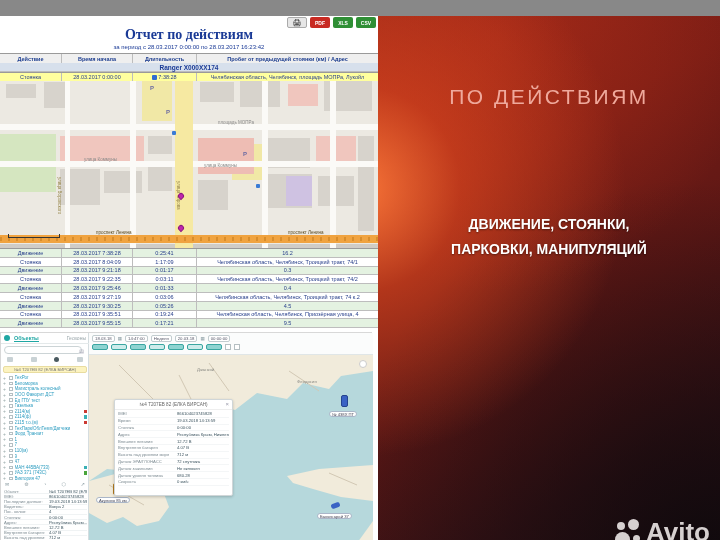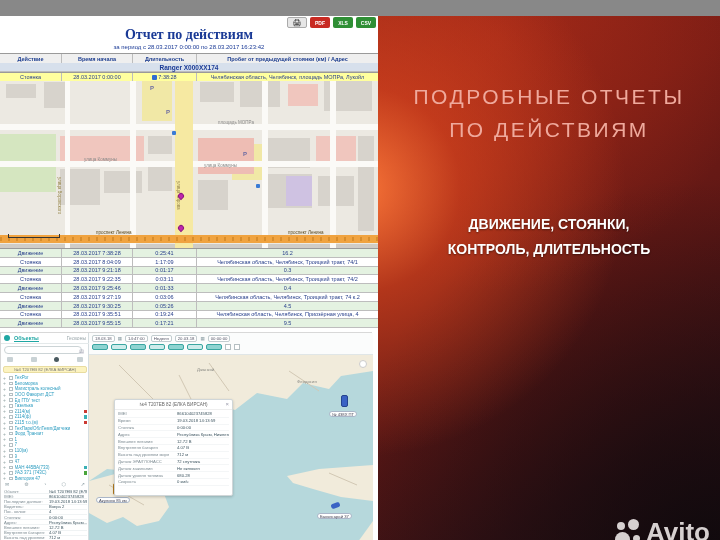--- a/index.html
+++ b/index.html
@@ -637,26 +637,25 @@
               <span class="pp-lbl">Скорость</span>
               <span class="pp-val">0 км/ч</span>
             </div>
           </div>
       </div>
     </div>
   </div>
 
   <div class="promo">
     <div class="hblock1">
-      <div class="h1line">ПОДРОБНЫЕ ОТЧЕТЫ</div>
       <div class="h1line">ПО ДЕЙСТВИЯМ</div>
     </div>
     <div class="hblock2">
       <div class="h2line">ДВИЖЕНИЕ, СТОЯНКИ,</div>
-      <div class="h2line">КОНТРОЛЬ, ДЛИТЕЛЬНОСТЬ</div>
+      <div class="h2line">ПАРКОВКИ, МАНИПУЛЯЦИЙ</div>
     </div>
     <div class="avito">
       <span class="av-dots">
           <i class="d1"></i>
           <i class="d2"></i>
           <i class="d3"></i>
           <i class="d4"></i>
         </span>
       <span class="av-word">Avito</span>
     </div>

